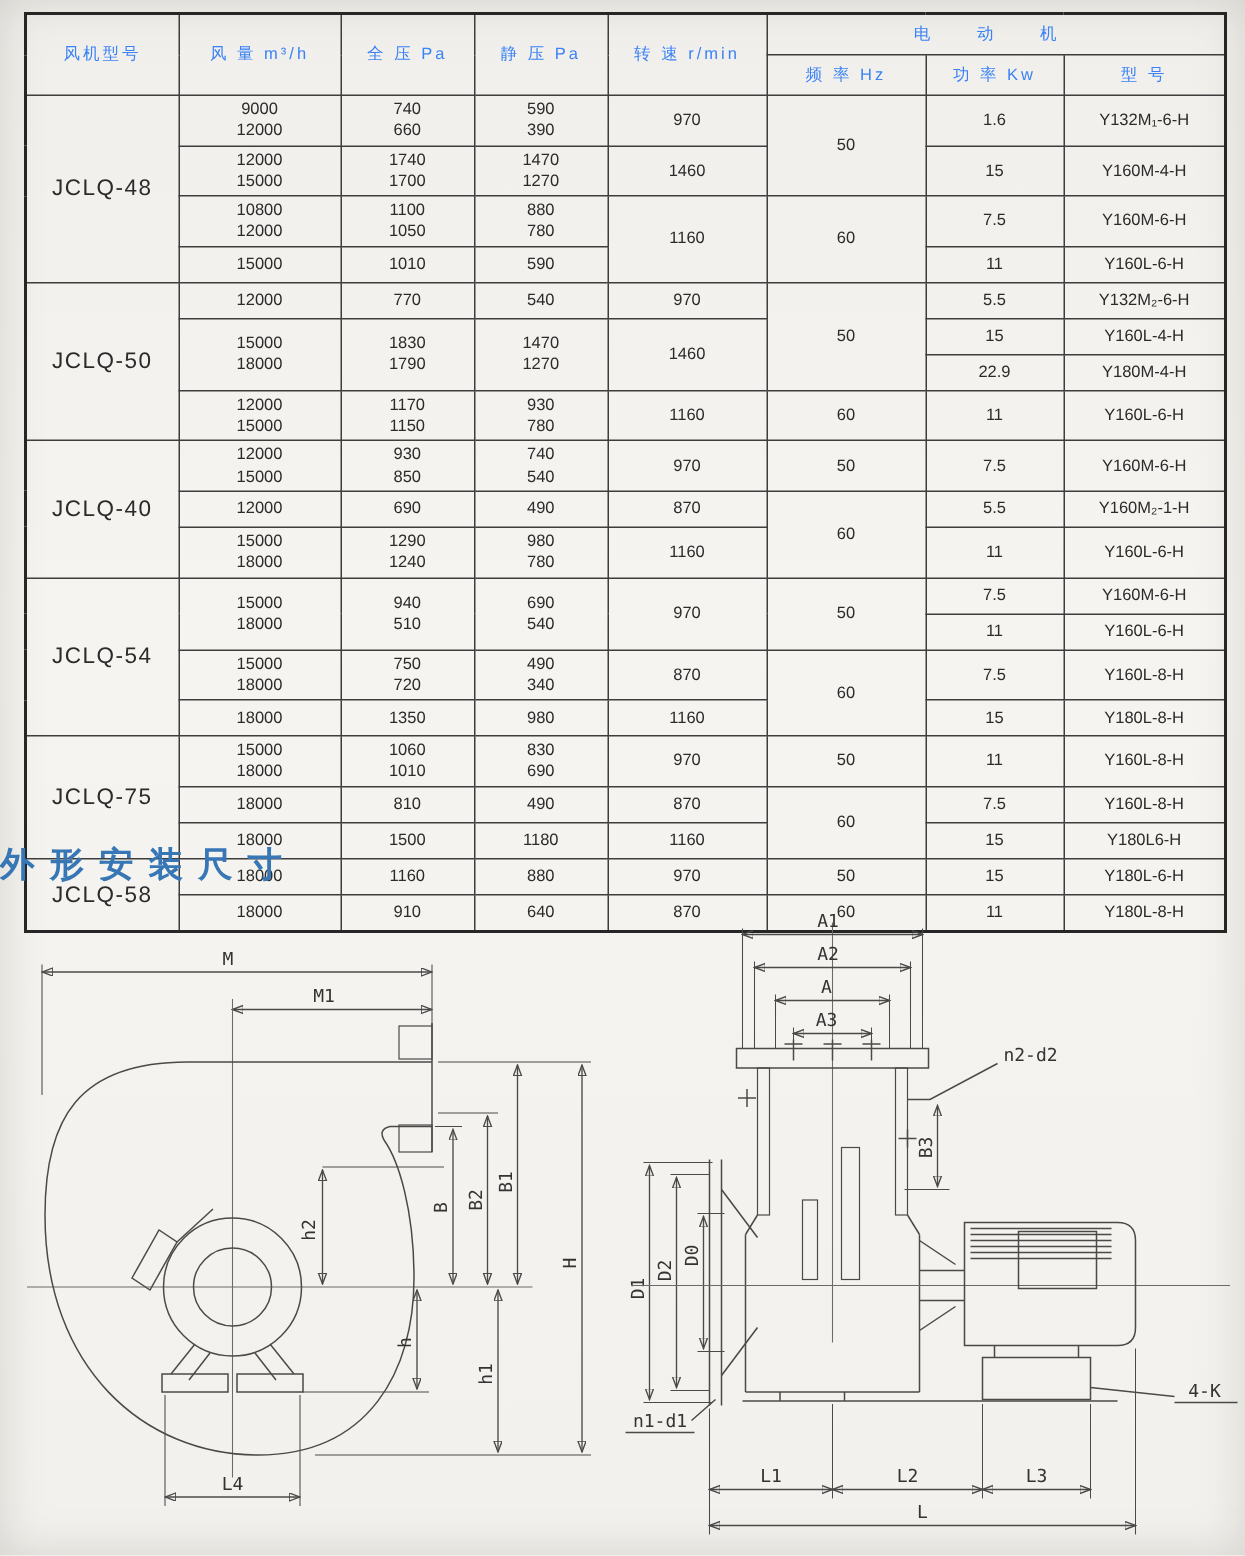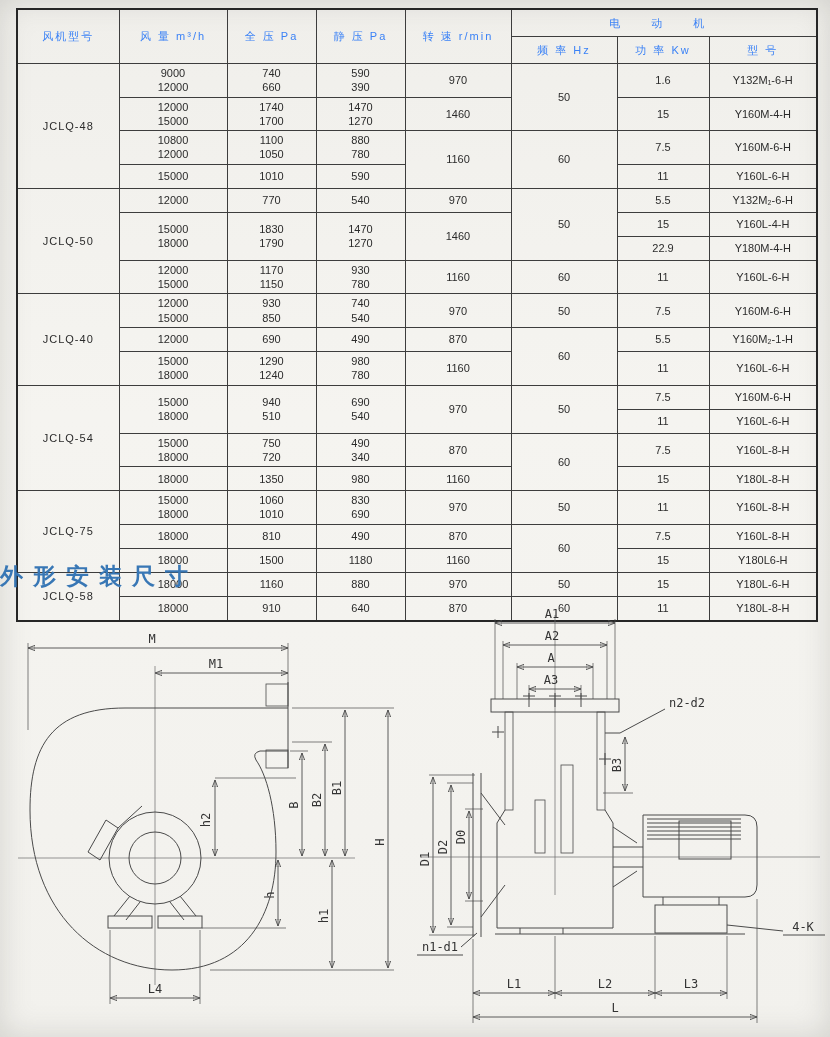--- a/index.html
+++ b/index.html
@@ -9,21 +9,21 @@
   .sheet{position:absolute;inset:0;box-shadow:inset 0 0 30px rgba(120,120,110,.25);}
 
   
   table.spec{position:absolute;left:16px;top:8px;width:800px;border-collapse:collapse;
              table-layout:fixed;border:2px solid #262626;}
   table.spec th,table.spec td{border:1px solid #3d3d3d;text-align:center;vertical-align:middle;
              font-size:11px;line-height:1.3;padding:2px 1px;white-space:pre-line;color:#2b2b2b;}
   table.spec th{font-size:11px;font-weight:normal;letter-spacing:2px;height:22px;color:#3b82f6;}
   table.spec th.motor-head{letter-spacing:14px;}
   table.spec td{height:19px;}
-  table.spec td.model{font-size:11px;letter-spacing:1px;margin-left:16px;}
+  table.spec td.model{font-size:15px;letter-spacing:1px;margin-left:16px;}
   table.spec tr.sec td{border-top:1.8px solid #262626;}
   thead tr:first-child th{border-top:none;}
 
   
   .diagram-title{position:absolute;top:561px;left:0;width:100%;text-align:left;
       font-size:23px;font-weight:bold;color:#3877b5;letter-spacing:10px;}
 
   
   svg{position:absolute;}
   svg line,svg path,svg rect,svg circle,svg polygon,svg polyline{stroke:#4a4a4a;stroke-width:1;fill:none;}

